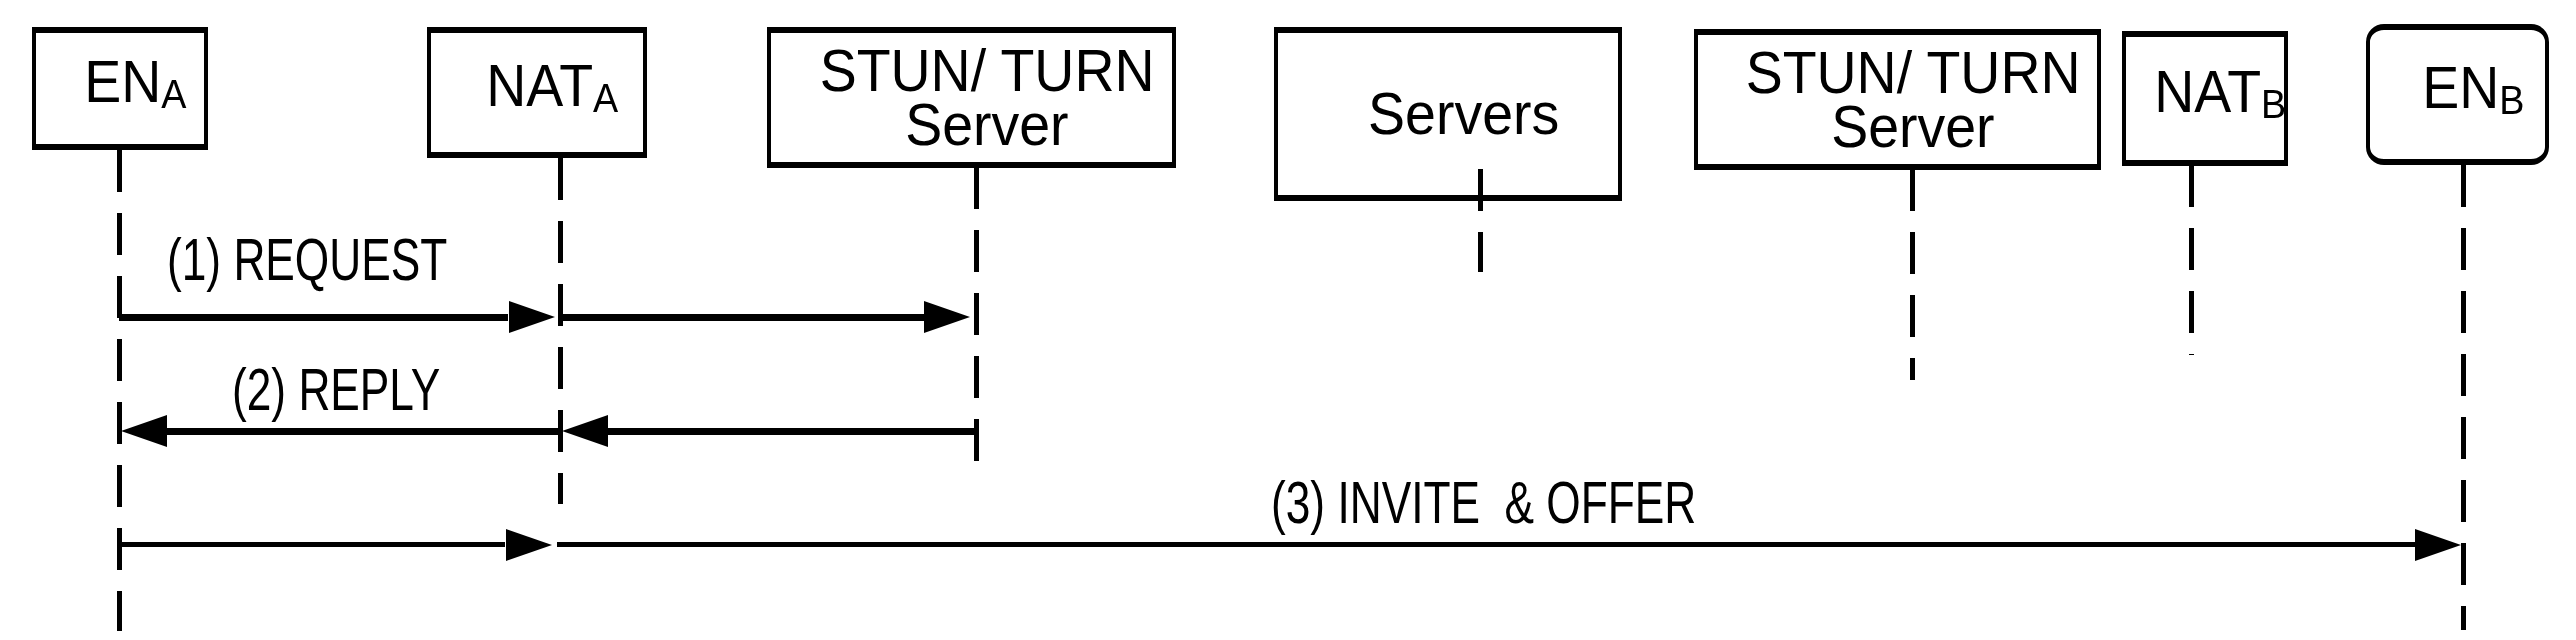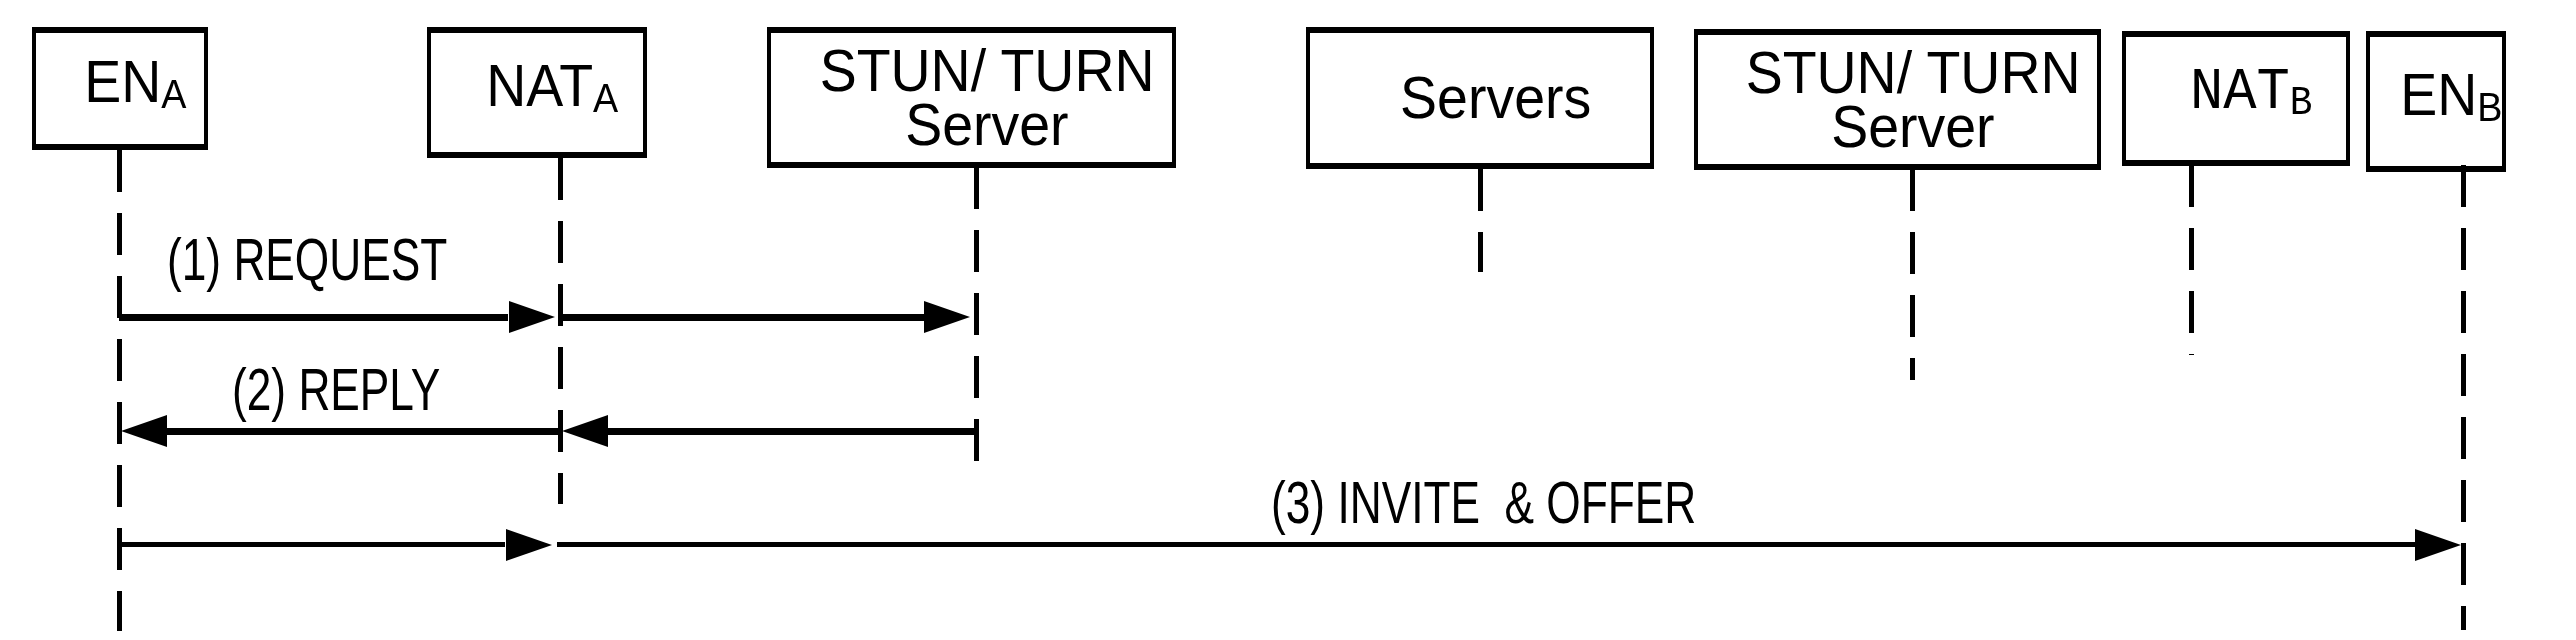--- a/index.html
+++ b/index.html
@@ -71,34 +71,34 @@
     <div class="lifeline" style="left: 117px; top: 150px; height: 481px;"></div>
     <div class="actor-box" style="left: 427px; top: 27px; width: 220px; height: 131px;">
       <div class="box-line"><span>NAT</span><span class="sub">A</span></div>
     </div>
     <div class="lifeline" style="left: 558px; top: 158px; height: 346px;"></div>
     <div class="actor-box" style="left: 767px; top: 27px; width: 409px; height: 141px;">
       <div class="box-line"><span>STUN/ TURN</span></div>
       <div class="box-line"><span>Server</span></div>
     </div>
     <div class="lifeline" style="left: 974px; top: 167px; height: 311px;"></div>
-    <div class="actor-box" style="left: 1306px; top: 27px; width: 348px; height: 142px;">
+    <div class="actor-box" style="left: 1274px; top: 27px; width: 348px; height: 174px;">
       <div class="box-line"><span>Servers</span></div>
     </div>
     <div class="lifeline" style="left: 1478px; top: 169px; height: 103px;"></div>
     <div class="actor-box" style="left: 1694px; top: 29px; width: 407px; height: 141px;">
       <div class="box-line"><span>STUN/ TURN</span></div>
       <div class="box-line"><span>Server</span></div>
     </div>
     <div class="lifeline" style="left: 1910px; top: 169px; height: 211px;"></div>
-    <div class="actor-box" style="left: 2122px; top: 31px; width: 228px; height: 135px; font-family: Liberation Mono, monospace;">
+    <div class="actor-box" style="left: 2122px; top: 31px; width: 166px; height: 135px;">
       <div class="box-line"><span>NAT</span><span class="sub">B</span></div>
     </div>
     <div class="lifeline" style="left: 2189px; top: 165px; height: 190px;"></div>
-    <div class="actor-box" style="left: 2366px; top: 31px; width: 140px; height: 141px;">
+    <div class="actor-box" style="left: 2366px; top: 24px; width: 183px; height: 141px; border-radius: 18px;">
       <div class="box-line"><span>EN</span><span class="sub">B</span></div>
     </div>
     <div class="lifeline" style="left: 2461px; top: 165px; height: 465px;"></div>
     <div class="msg-label" style="left: 167px; top: 227px;"><span>(1) REQUEST</span></div>
     <div class="msg-shaft" style="top: 314px; height: 6.7px; left: 119px; width: 389px;"></div>
     <div class="msg-head right" style="top: 301px; left: 509px;"></div>
     <div class="msg-shaft" style="top: 314px; height: 6.7px; left: 560px; width: 364px;"></div>
     <div class="msg-head right" style="top: 301px; left: 924px;"></div>
     <div class="msg-label" style="left: 232px; top: 357px;"><span>(2) REPLY</span></div>
     <div class="msg-shaft" style="top: 428px; height: 6.7px; left: 608px; width: 368px;"></div>

